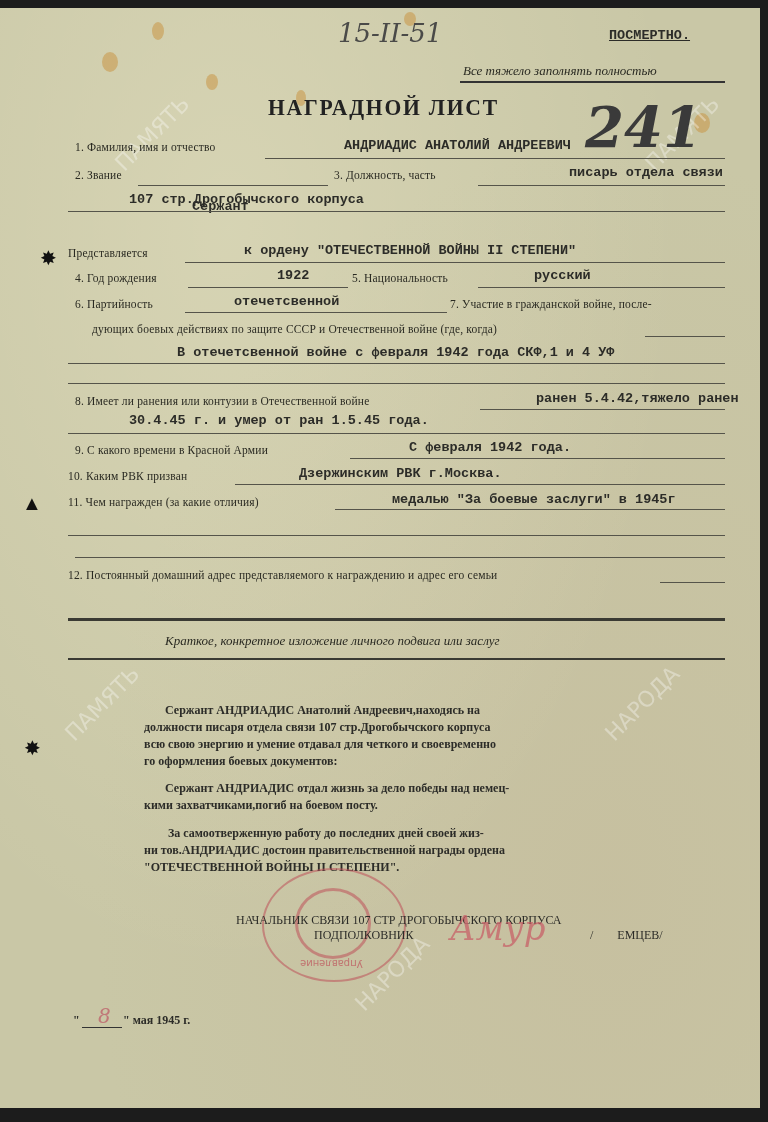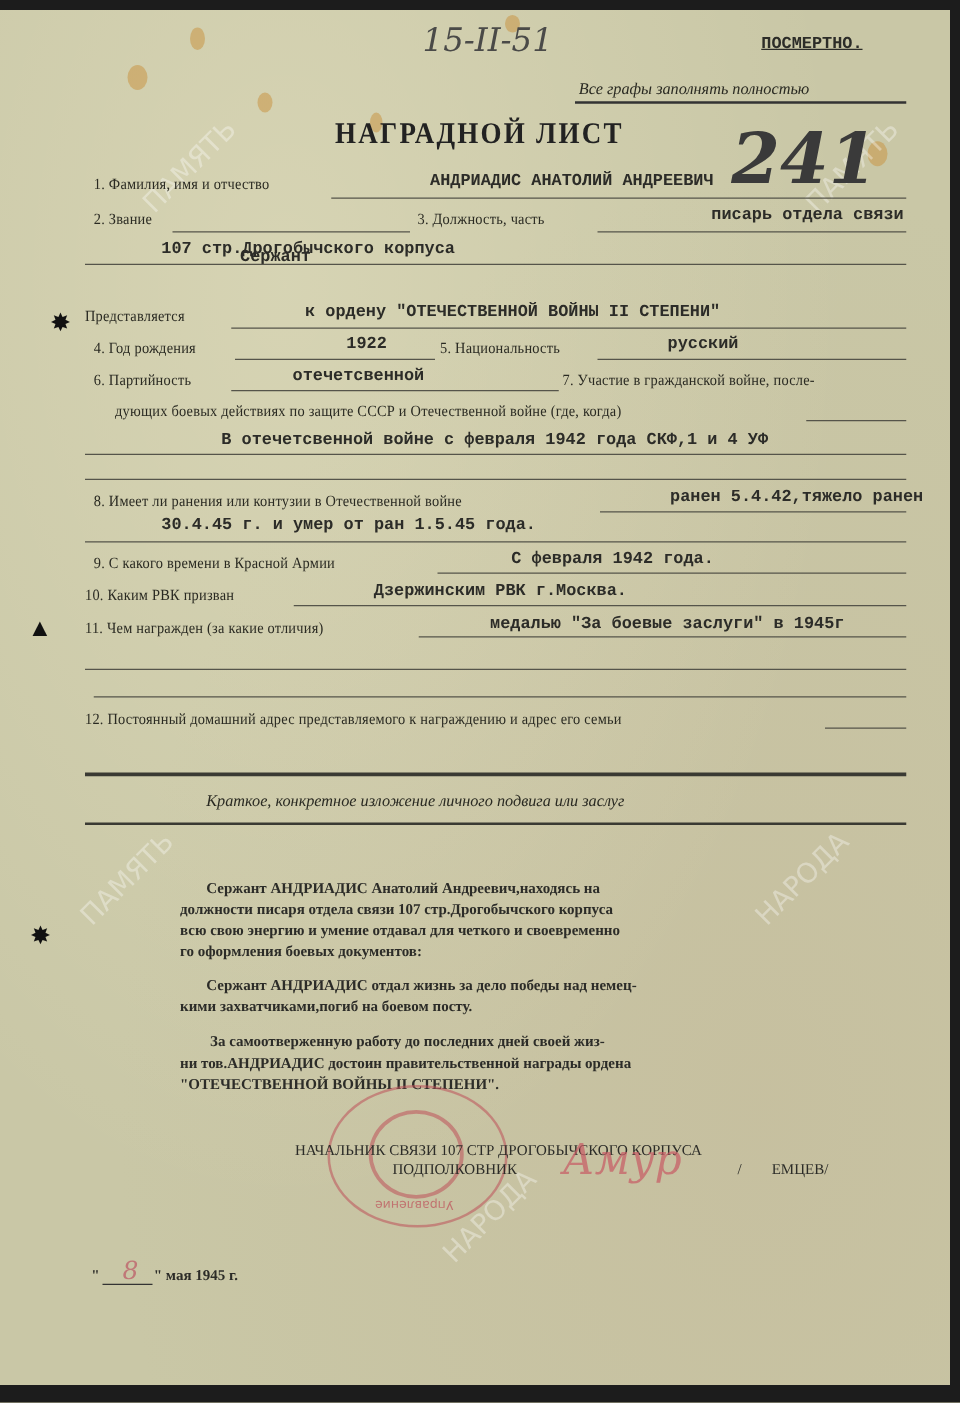--- a/index.html
+++ b/index.html
@@ -37,21 +37,21 @@
   <div class="watermark" style="left:60px;top:720px;">ПАМЯТЬ</div>
   <div class="watermark" style="left:600px;top:720px;">НАРОДА</div>
   <div class="watermark" style="left:350px;top:990px;">НАРОДА</div>
 
   <div class="hole abs" style="left:40px;top:238px;">✸</div>
   <div class="hole abs" style="left:22px;top:484px;">▲</div>
   <div class="hole abs" style="left:24px;top:728px;">✸</div>
 
   <div class="abs hand" style="left:338px;top:10px;font-size:26px;">15-II-51</div>
   <div class="abs typed" style="left:565px;top:20px;text-decoration:underline;">ПОСМЕРТНО.</div>
-  <div class="abs italic" style="left:463px;top:55px;">Все графы заполнять полностью</div>
+  <div class="abs italic" style="left:463px;top:55px;">Все тяжело заполнять полностью</div>
   <div class="line" style="left:460px;top:73px;width:265px;border-bottom:2px solid #333;"></div>
   <div class="abs title" style="left:268px;top:86px;">НАГРАДНОЙ ЛИСТ</div>
   <div class="abs hand" style="left:585px;top:86px;font-size:56px;font-weight:bold;color:#3a3a3a;">241</div>
 
   <div class="abs label" style="left:75px;top:132px;">1. Фамилия, имя и отчество</div>
   <div class="abs typed" style="left:300px;top:130px;">АНДРИАДИС АНАТОЛИЙ АНДРЕЕВИЧ</div>
   <div class="line" style="left:265px;top:150px;width:460px;"></div>
 
   <div class="abs label" style="left:75px;top:160px;">2. Звание</div>
   <div class="abs typed" style="left:148px;top:157px;margin-top:34px;">Сержант</div>

